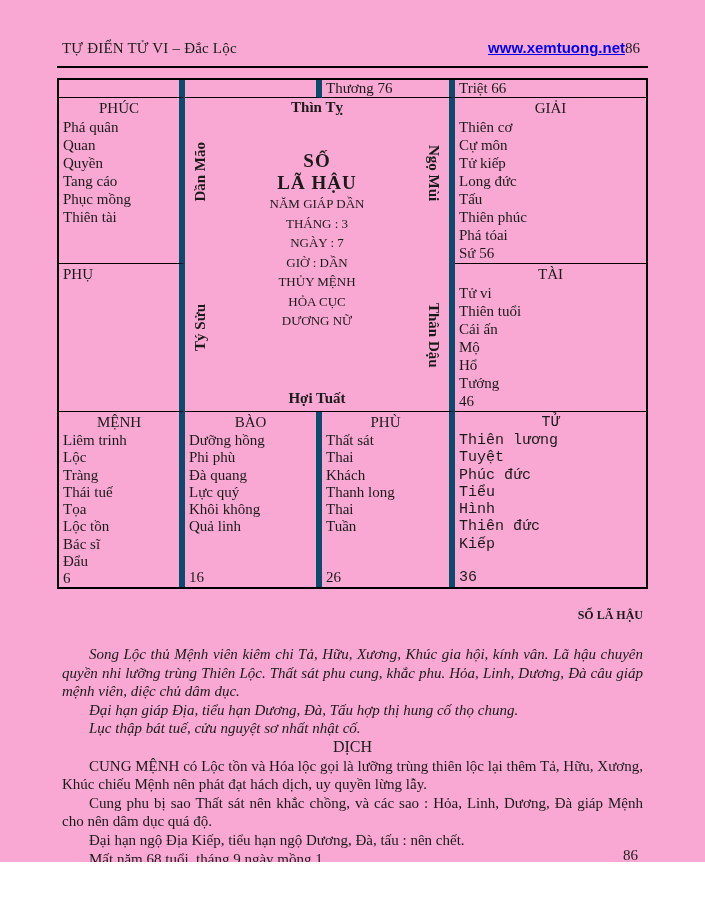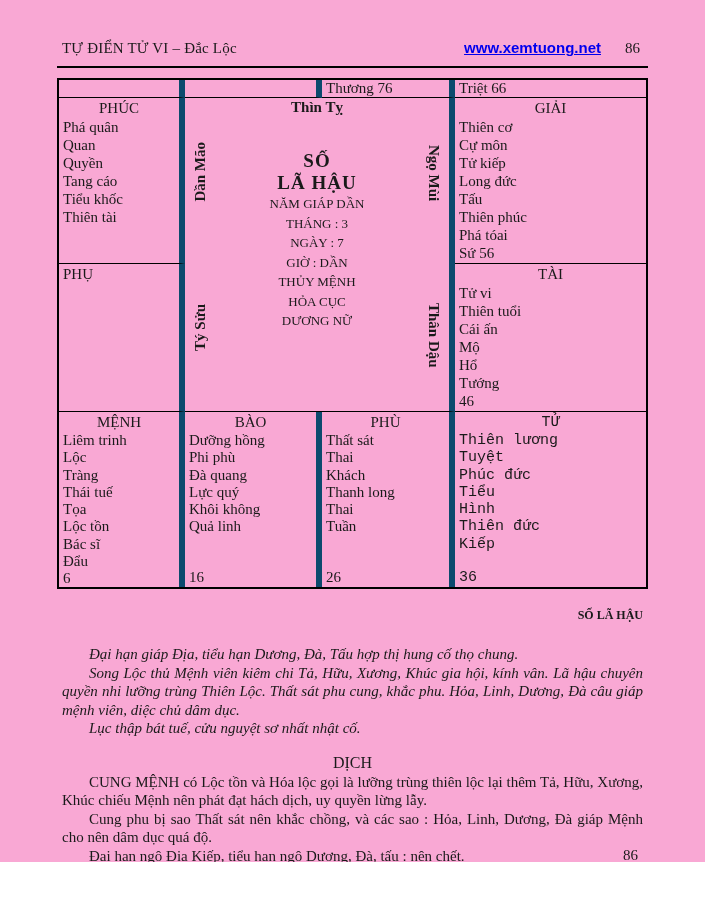--- a/index.html
+++ b/index.html
@@ -7,21 +7,21 @@
   html,body { margin:0; padding:0; background:#ffffff; }
   .page {
     position:relative; width:705px; height:862px; background:#f9a8d4;
     font-family:"Liberation Serif","DejaVu Serif",serif; color:var(--ink);
   }
 
   
   .hdr-row { position:absolute; left:62px; top:39px; width:578px;
     display:flex; justify-content:space-between; align-items:baseline; }
   .hdr-title { font-size:15px; letter-spacing:0.2px; }
-  .hdr-right { display:flex; align-items:baseline; gap:24px; }
+  .hdr-right { display:flex; align-items:baseline; }
   .hdr-link { font-family:"Liberation Sans","DejaVu Sans",sans-serif; font-weight:bold;
     font-size:15px; color:var(--link-color); text-decoration:underline; cursor:pointer; }
   .hdr-page { font-size:15px; }
   .rule { position:absolute; left:57px; top:66px; width:591px; height:2px; background:#000; }
 
   
   .chart { position:absolute; left:57px; top:78px; width:591px; height:511px;
     border:2px solid #000; display:grid;
     grid-template-columns:126px 137px 133px 191px;
     grid-template-rows:18px 166px 148px 175px;
@@ -49,21 +49,21 @@
   .c-rb { right:7px; top:205px; }
   .c-main { position:absolute; top:52px; left:0; right:0; text-align:center; }
   .c-t1, .c-t2 { font-size:19px; font-weight:bold; line-height:22px; letter-spacing:1px; }
   .c-line { font-size:13px; line-height:19.5px; }
 
   
   .textblock { position:absolute; left:62px; top:606px; width:581px; font-size:15px; }
   .sec-title { text-align:right; font-weight:bold; font-size:12px; line-height:19px; margin-bottom:20px; }
   .para { margin:0; text-indent:27px; text-align:justify; line-height:18.6px; }
   .para.italic { font-style:italic; }
-  .sec-sub { text-align:center; font-size:16px; line-height:18.6px;margin-top:16px; }
+  .sec-sub { text-align:center; font-size:16px; line-height:18.6px; }
   .footer-page { position:absolute; right:67px; top:847px; font-size:15px; }
 </style>
 </head>
 <body>
 
 <div class="page">
 
   <div class="hdr-row">
     <span class="hdr-title">TỰ ĐIỂN TỬ VI – Đắc Lộc</span>
     <span class="hdr-right">
@@ -84,21 +84,21 @@
         <span>Triệt 66</span>
       </div>
 
     <div class="cell" style="grid-column:1;grid-row:2;">
       <div class="hdr-c">PHÚC</div>
       <div>
           <div class="line">Phá quân</div>
           <div class="line">Quan</div>
           <div class="line">Quyền</div>
           <div class="line">Tang cáo</div>
-          <div class="line">Tiểu khốc</div>
+          <div class="line">Phục mồng</div>
           <div class="line">Thiên tài</div>
         </div>
     </div>
 
     <div class="cell center">
       <div class="c-top">Thìn Tỵ</div>
       <div class="c-vert c-up c-lt">Dần Mão</div>
       <div class="c-vert c-up c-lb">Tý Sửu</div>
       <div class="c-vert c-rt">Ngọ Mùi</div>
       <div class="c-vert c-rb">Thân Dậu</div>
@@ -108,20 +108,21 @@
         <div>
             <div class="c-line">NĂM GIÁP DẦN</div>
             <div class="c-line">THÁNG : 3</div>
             <div class="c-line">NGÀY : 7</div>
             <div class="c-line">GIỜ : DẦN</div>
             <div class="c-line">THỦY MỆNH</div>
             <div class="c-line">HỎA CỤC</div>
             <div class="c-line">DƯƠNG NỮ</div>
           </div>
       </div>
+      <div class="c-bottom">Hợi Tuất</div>
     </div>
 
     <div class="cell no-r" style="grid-column:4;grid-row:2;">
       <div class="hdr-c">GIẢI</div>
       <div>
           <div class="line">Thiên cơ</div>
           <div class="line">Cự môn</div>
           <div class="line">Tử kiếp</div>
           <div class="line">Long đức</div>
           <div class="line">Tấu</div>
@@ -200,22 +201,22 @@
           <div class="line">Thiên đức</div>
           <div class="line">Kiếp</div>
         </div>
       <div class="num">36</div>
     </div>
   </div>
 
   <div class="textblock">
     <div class="sec-title">SỐ LÃ HẬU</div>
     <div>
+        <p class="para italic">Song Lộc thủ Mệnh viên kiêm chi Tả, Hữu, Xương, Khúc gia hội, kính vân. Lã hậu chuyên quyền nhi lưỡng trùng Thiên Lộc. Thất sát phu cung, khắc phu. Hỏa, Linh, Dương, Đà câu giáp mệnh viên, diệc chủ dâm dục.</p>
         <p class="para italic">Đại hạn giáp Địa, tiểu hạn Dương, Đà, Tấu hợp thị hung cố thọ chung.</p>
-        <p class="para italic">Song Lộc thủ Mệnh viên kiêm chi Tả, Hữu, Xương, Khúc gia hội, kính vân. Lã hậu chuyên quyền nhi lưỡng trùng Thiên Lộc. Thất sát phu cung, khắc phu. Hỏa, Linh, Dương, Đà câu giáp mệnh viên, diệc chủ dâm dục.</p>
         <p class="para italic">Lục thập bát tuế, cửu nguyệt sơ nhất nhật cố.</p>
       </div>
     <div class="sec-sub">DỊCH</div>
     <div>
         <p class="para">CUNG MỆNH có Lộc tồn và Hóa lộc gọi là lưỡng trùng thiên lộc lại thêm Tả, Hữu, Xương, Khúc chiếu Mệnh nên phát đạt hách dịch, uy quyền lừng lẫy.</p>
         <p class="para">Cung phu bị sao Thất sát nên khắc chồng, và các sao : Hỏa, Linh, Dương, Đà giáp Mệnh cho nên dâm dục quá độ.</p>
         <p class="para">Đại hạn ngộ Địa Kiếp, tiểu hạn ngộ Dương, Đà, tấu : nên chết.</p>
         <p class="para">Mất năm 68 tuổi, tháng 9 ngày mồng 1.</p>
       </div>
   </div>

